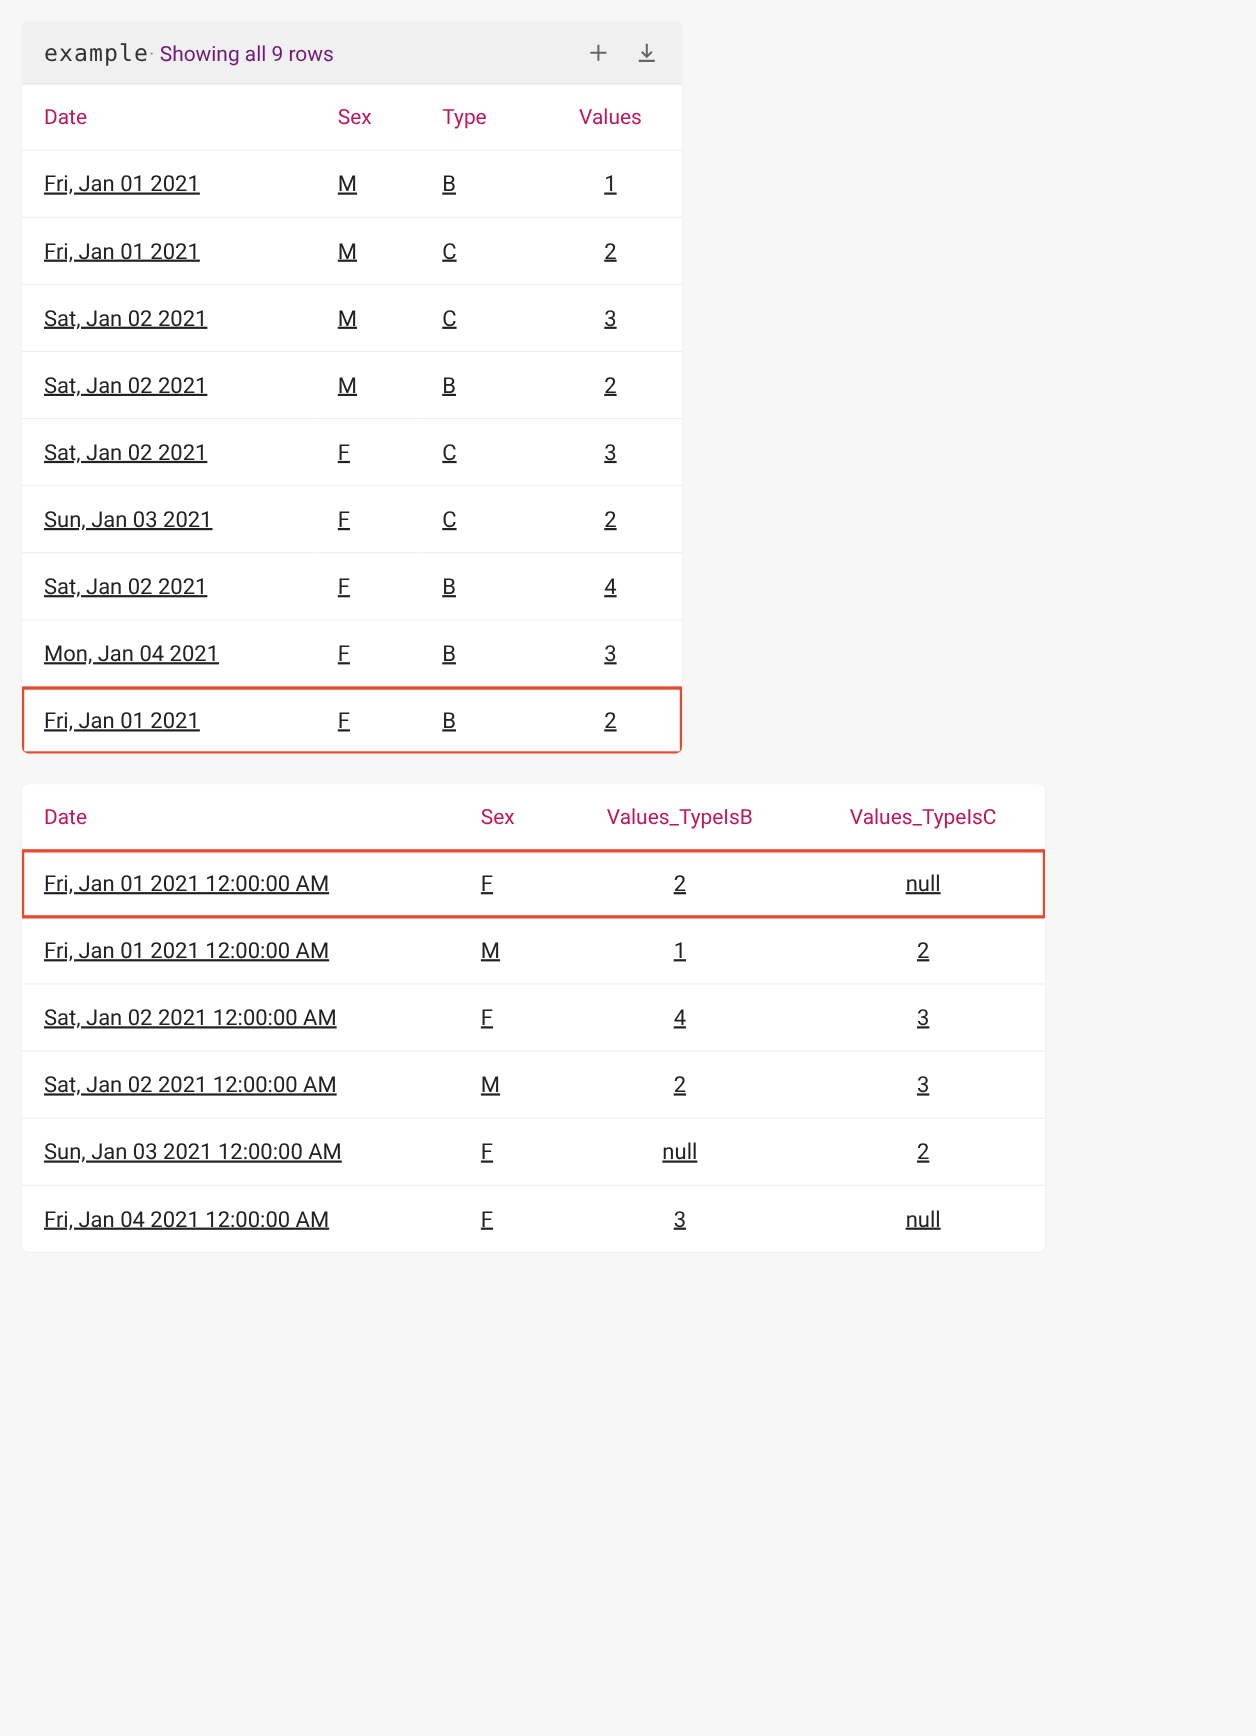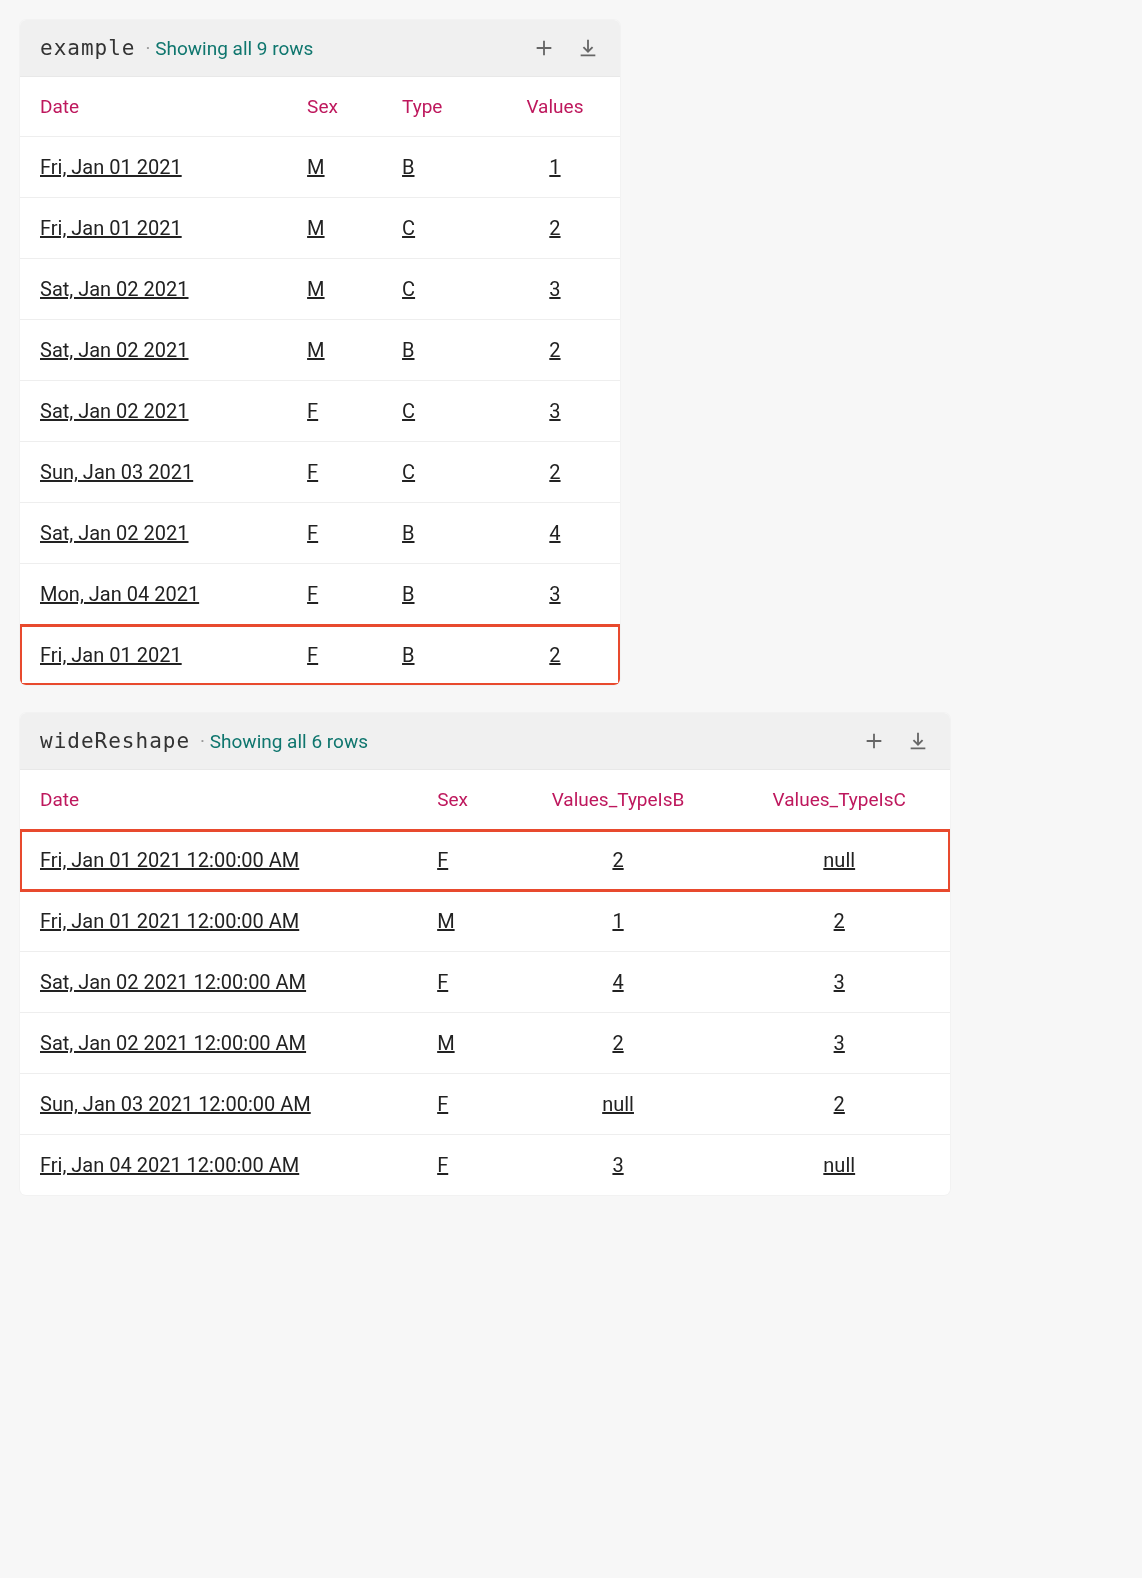--- a/index.html
+++ b/index.html
@@ -15,32 +15,31 @@
     border-radius: 6px;
     overflow: hidden;
     margin-bottom: 28px;
     box-shadow: 0 0 0 1px rgba(0,0,0,0.02);
   }
   .panel-header {
     background: #f0f0f0;
     padding: 16px 20px;
     display: flex;
     align-items: center;
-    gap: 10px;
     border-bottom: 1px solid #e8e8e8;
   }
   .panel-title {
     font-family: ui-monospace, SFMono-Regular, Menlo, Consolas, monospace;
     font-size: 21px;
     letter-spacing: 1px;
     color: #333;
   }
   .panel-sub {
     font-size: 19px;
-    color: #0f766e;
+    color: #701a75;
   }
   .panel-sub::before {
     content: "· ";
     color: #999;
   }
   .panel-actions {
     margin-left: auto;
     display: flex;
     gap: 20px;
     align-items: center;
@@ -165,39 +164,20 @@
           <tr class="hl">
             <td>Fri, Jan 01 2021</td>
             <td>F</td>
             <td>B</td>
             <td class="num">2</td>
           </tr>
         </tbody>
       </table>
     </div>
     <div class="panel" id="panel-2">
-      <div class="panel-header">
-        <span class="panel-title">wideReshape</span>
-        <span class="panel-sub">Showing all 6 rows</span>
-        <div class="panel-actions">
-          <div class="icon-btn">
-            <svg viewBox="0 0 24 24">
-              <line x1="12" y1="4" x2="12" y2="20"></line>
-              <line x1="4" y1="12" x2="20" y2="12"></line>
-            </svg>
-          </div>
-          <div class="icon-btn">
-            <svg viewBox="0 0 24 24">
-              <line x1="12" y1="3" x2="12" y2="15"></line>
-              <polyline points="7 11 12 16 17 11"></polyline>
-              <line x1="4" y1="20" x2="20" y2="20"></line>
-            </svg>
-          </div>
-        </div>
-      </div>
       <table>
         <thead>
           <tr>
             <th>Date</th>
             <th>Sex</th>
             <th class="num">Values_TypeIsB</th>
             <th class="num">Values_TypeIsC</th>
           </tr>
         </thead>
         <tbody>

